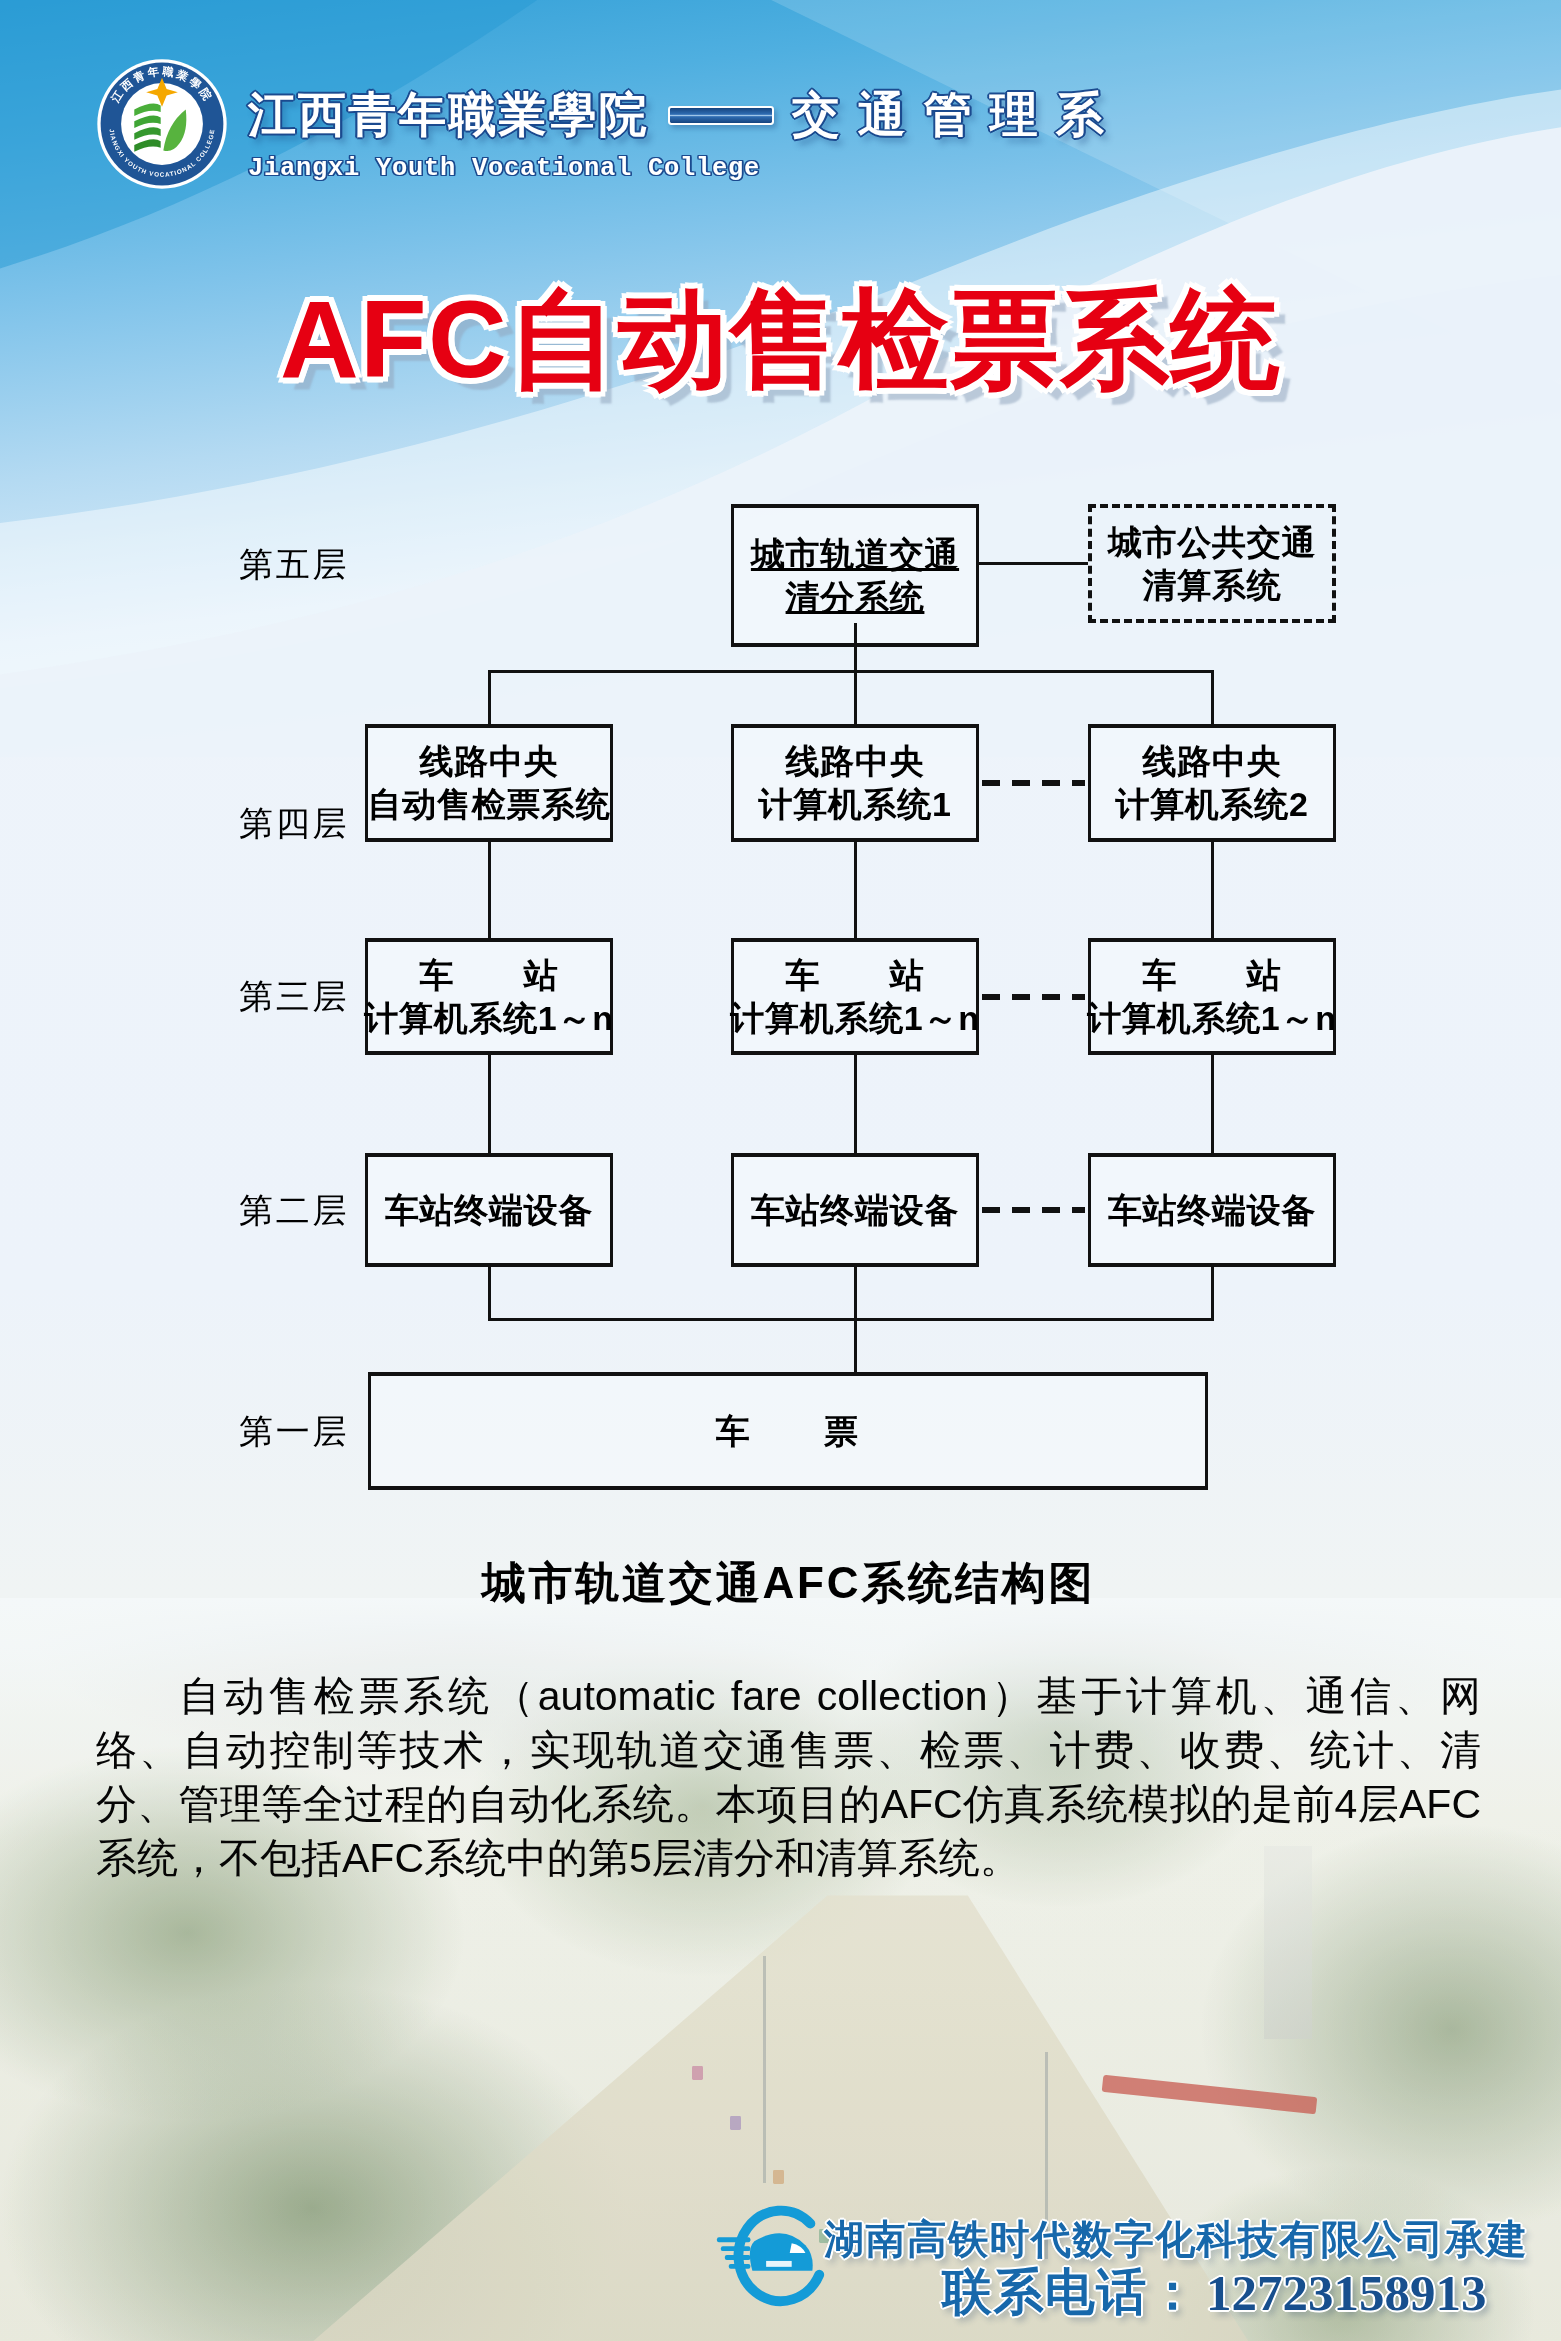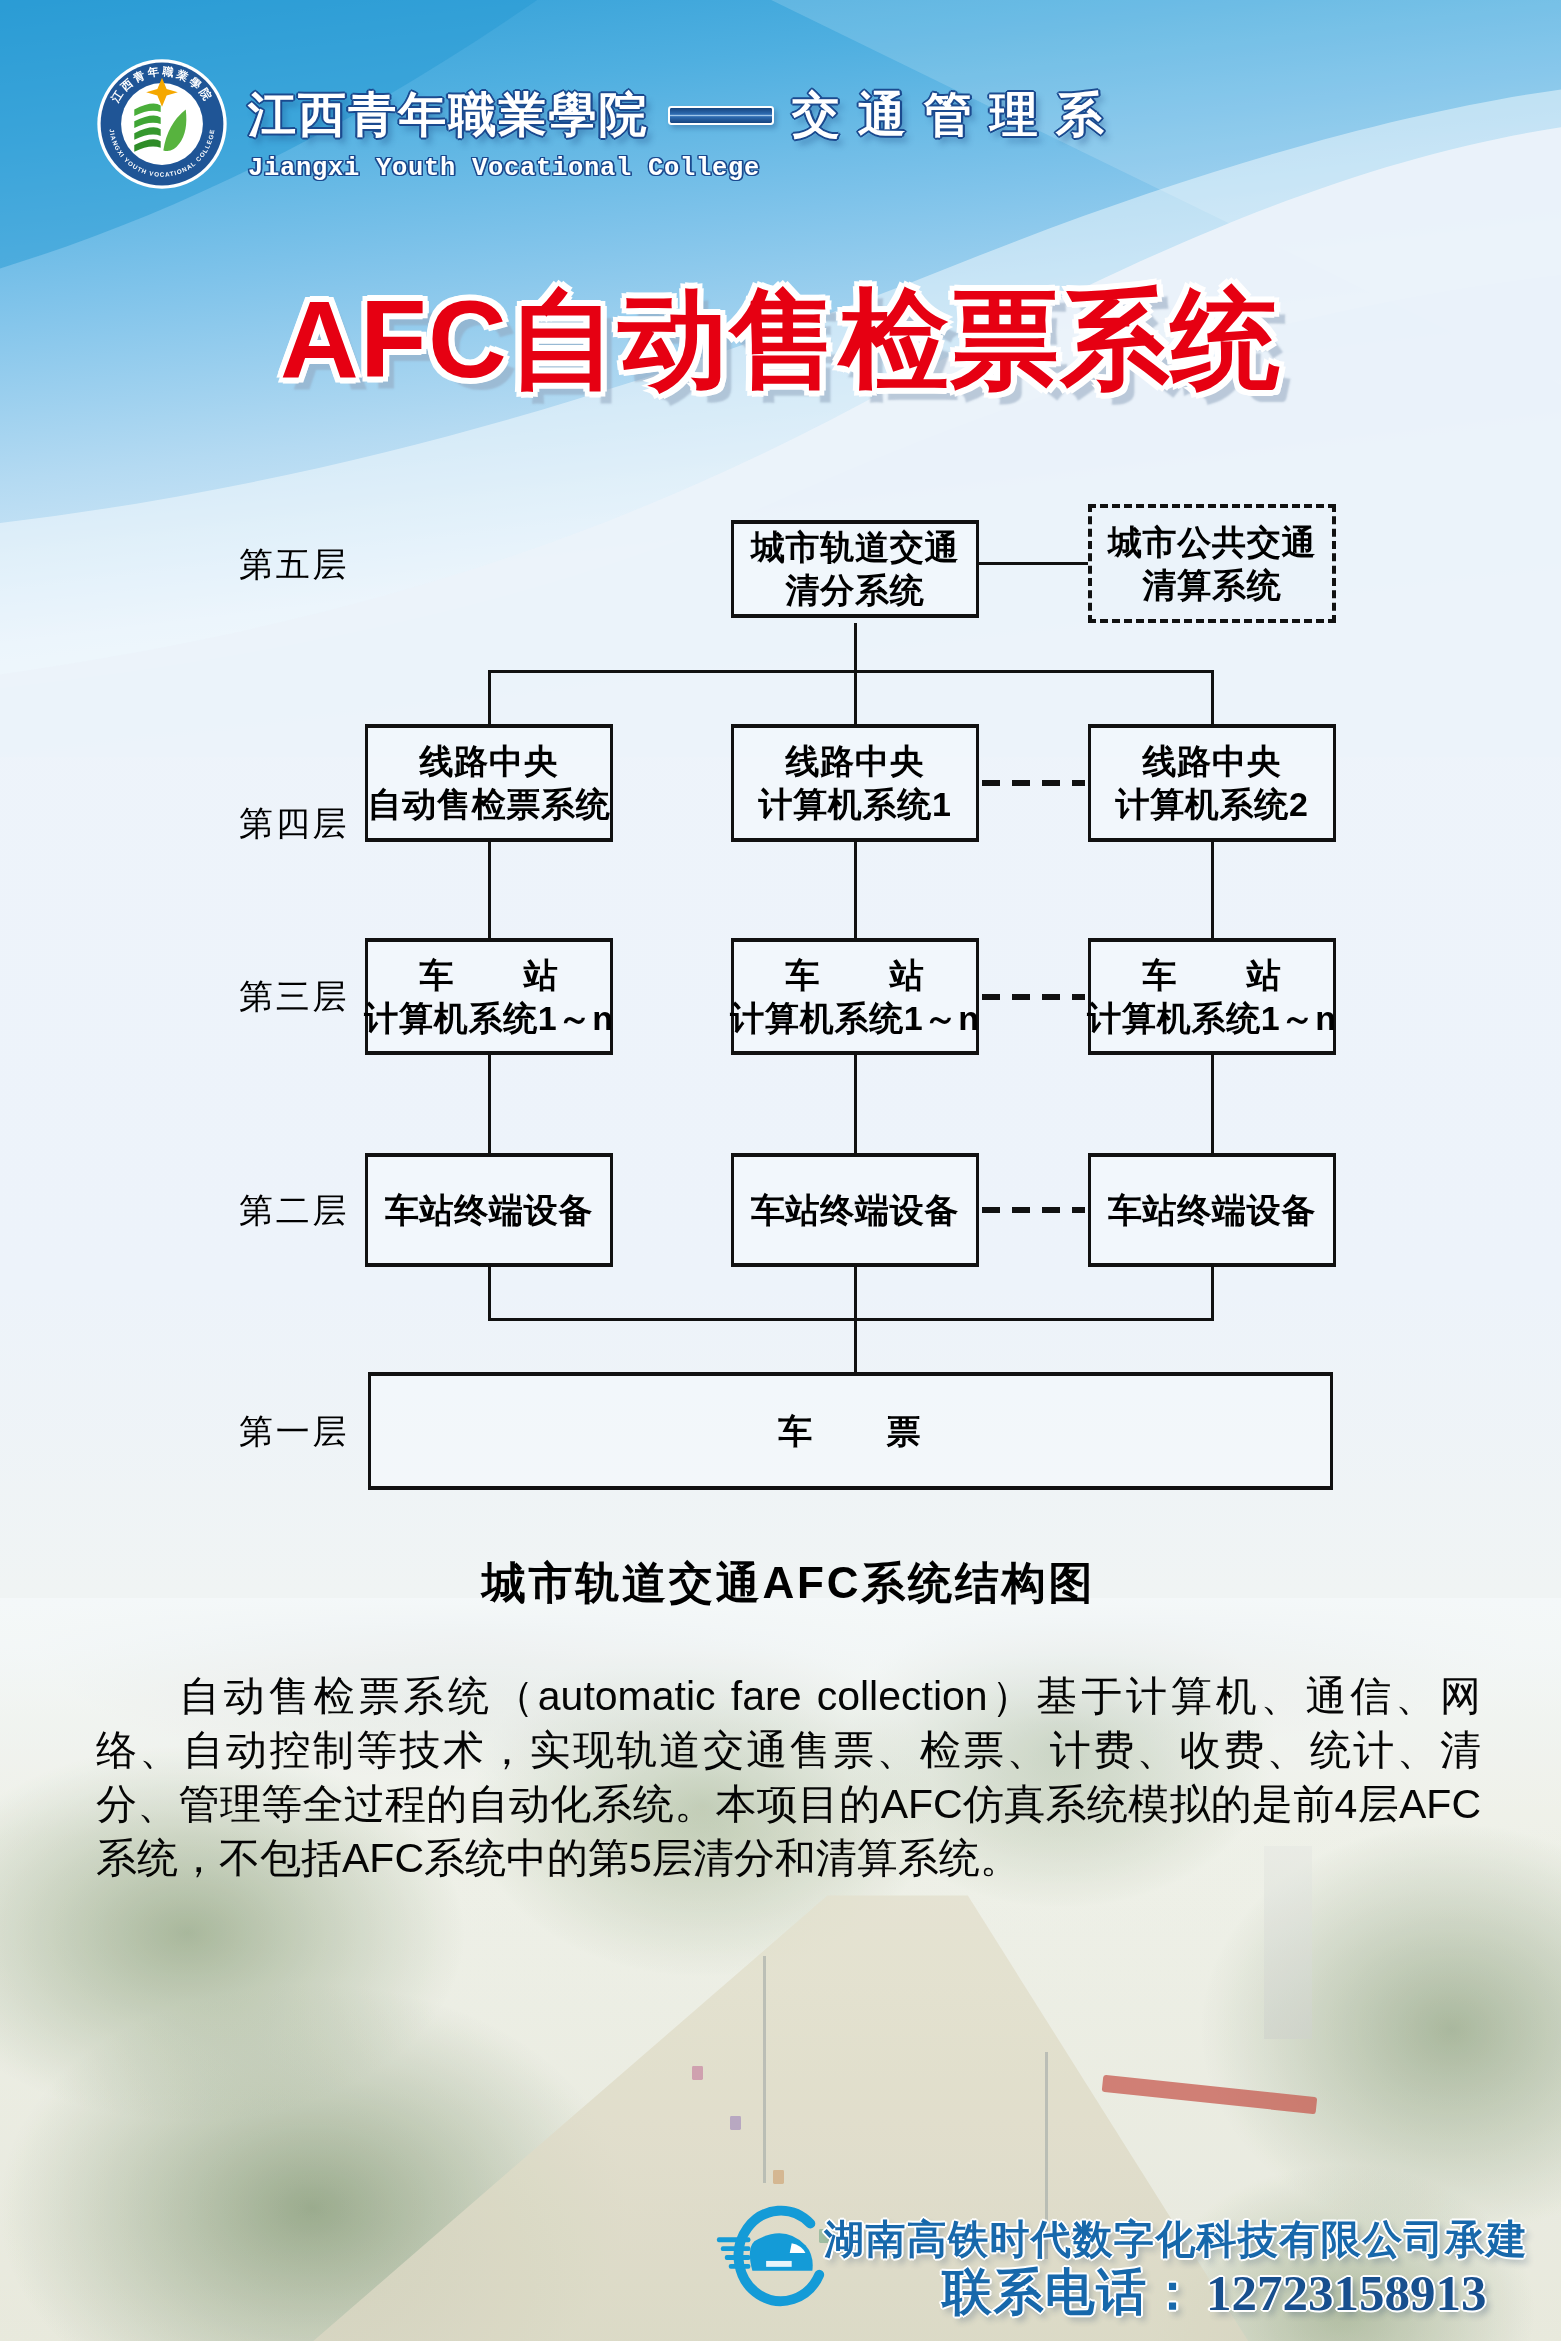--- a/index.html
+++ b/index.html
@@ -172,21 +172,21 @@
   <div class="big-title">AFC自动售检票系统</div>
 
   <div>
 
     <div class="layer-label" style="top:547px;">第五层</div>
     <div class="layer-label" style="top:766px;margin-top:40px;">第四层</div>
     <div class="layer-label" style="top:979px;">第三层</div>
     <div class="layer-label" style="top:1193px;">第二层</div>
     <div class="layer-label" style="top:1414px;">第一层</div>
 
-    <div class="dbox" style="left:731px;top:520px;width:248px;height:98px;">
+    <div class="dbox" style="left:731px;top:504px;width:248px;height:143px;text-decoration:underline;">
       <div class="bl">城市轨道交通</div>
       <div class="bl">清分系统</div>
     </div>
     <div class="dbox dashed" style="left:1088px;top:504px;width:248px;height:119px;">
       <div class="bl">城市公共交通</div>
       <div class="bl">清算系统</div>
     </div>
     <div class="hline" style="left:979px;top:562px;width:109px;"></div>
 
     <div class="vline" style="left:854px;top:623px;height:48px;"></div>
@@ -241,21 +241,21 @@
       <div class="bl">车站终端设备</div>
     </div>
     <div class="dash-h" style="left:982px;top:1207px;width:103px;"></div>
 
     <div class="vline" style="left:488px;top:1267px;height:54px;"></div>
     <div class="vline" style="left:854px;top:1267px;height:54px;"></div>
     <div class="vline" style="left:1211px;top:1267px;height:54px;"></div>
     <div class="hline" style="left:488px;top:1318px;width:726px;"></div>
     <div class="vline" style="left:854px;top:1318px;height:56px;"></div>
 
-    <div class="dbox" style="left:368px;top:1372px;width:965px;height:118px;">
+    <div class="dbox" style="left:368px;top:1372px;width:840px;height:118px;">
       <div class="bl" style="letter-spacing:2.1px;">车　　票</div>
     </div>
 
     <div class="caption">城市轨道交通AFC系统结构图</div>
   </div>
 
   <div class="para">
     <div class="p-line first">自动售检票系统（automatic fare collection）基于计算机、通信、网</div>
     <div class="p-line">络、自动控制等技术，实现轨道交通售票、检票、计费、收费、统计、清</div>
     <div class="p-line">分、管理等全过程的自动化系统。本项目的AFC仿真系统模拟的是前4层AFC</div>

